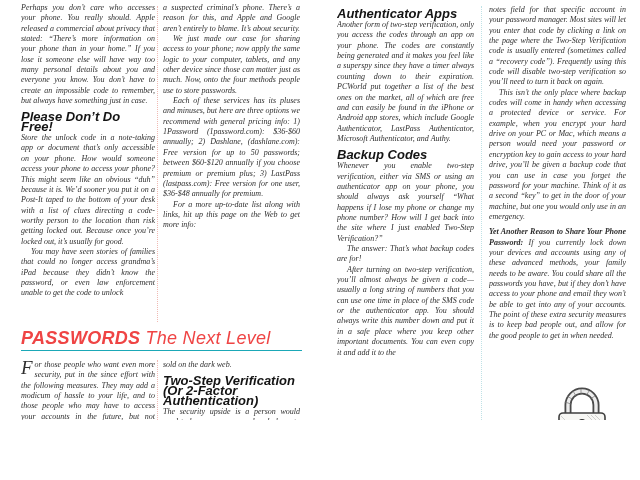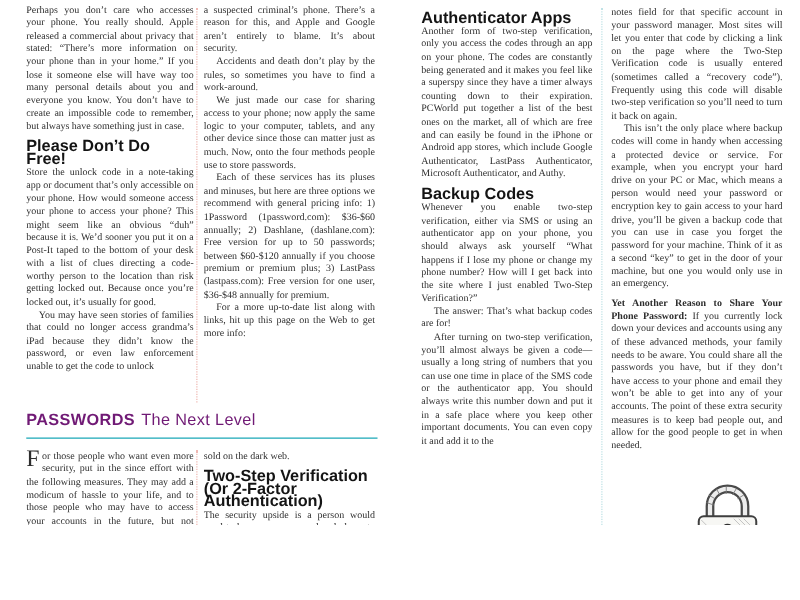--- a/index.html
+++ b/index.html
@@ -1,28 +1,28 @@
 <!DOCTYPE html>
 <html><head>
 <meta charset="utf-8">
 <style>
   html,body{margin:0;padding:0;background:#ffffff;}
   .spread{position:relative;width:640px;height:420px;background:#ffffff;overflow:hidden;
-          font-family:"Liberation Serif",serif;color:#2e2e2e;}
+          font-family:"Liberation Serif",serif;color:#2e2e2e;font-style:italic;}
   .col{position:absolute;text-align:justify;font-size:8px;line-height:10.35px;overflow:hidden;}
   .col p{margin:0;text-indent:10px;}
   .col p.noindent{text-indent:0;}
   .col p.gap{margin-top:5px;}
   .subhead{font-family:"Liberation Sans",sans-serif;font-weight:bold;font-size:13px;
            line-height:9.6px;color:#141414;margin:6px 0 1.5px;text-align:left;}
   .bold-serif{font-weight:bold;}
   .divider{position:absolute;width:0;border-left:1px dotted #bfe2e6;}
   .divider.pink{border-left-color:#f0b9b3;}
   .section-title{position:absolute;left:21px;top:328px;width:281px;
-                 font-family:"Liberation Sans",sans-serif;color:#701a75;font-size:13px;
+                 font-family:"Liberation Sans",sans-serif;color:#ef4444;font-size:18px;
                  letter-spacing:.3px;white-space:nowrap;}
   .section-title .t-bold{font-weight:bold;}
   .section-title .t-rest{font-weight:normal;margin-left:5px;}
   .section-rule{position:absolute;left:21px;top:350px;width:281px;height:0;
                 border-top:1.5px solid #1BA8B7;}
   .dropcap{float:left;font-size:19px;line-height:16px;padding-right:2px;color:#2e2e2e;}
   .footer{position:absolute;top:454px;display:flex;align-items:center;gap:5px;
           font-family:"Liberation Sans",sans-serif;}
   .footer .pagenum{font-size:17px;line-height:17px;color:#98a1a8;font-weight:400;}
   .footer .sq{font-size:4.5px;color:#6b7177;line-height:4.5px;}
@@ -40,21 +40,20 @@
     <p class="noindent">Perhaps you don’t care who accesses your phone. You really should. Apple released a commercial about privacy that stated: “There’s more information on your phone than in your home.” If you lose it someone else will have way too many personal details about you and everyone you know. You don’t have to create an impossible code to remember, but always have something just in case.</p>
     <div class="subhead">Please Don’t Do Free!</div>
     <p class="noindent">Store the unlock code in a note-taking app or document that’s only accessible on your phone. How would someone access your phone to access your phone? This might seem like an obvious “duh” because it is. We’d sooner you put it on a Post-It taped to the bottom of your desk with a list of clues directing a code-worthy person to the location than risk getting locked out. Because once you’re locked out, it’s usually for good.</p>
     <p>You may have seen stories of families that could no longer access grandma’s iPad because they didn’t know the password, or even law enforcement unable to get the code to unlock</p>
   </div>
 
   <div class="divider pink" style="left:157px;top:6px;height:316px;"></div>
 
   <div class="col" style="left:163px;top:3px;width:137px;height:324px;">
     <p class="noindent">a suspected criminal’s phone. There’s a reason for this, and Apple and Google aren’t entirely to blame. It’s about security.</p>
-    <p>Accidents and death don’t play by the rules, so sometimes you have to find a work-around.</p>
     <p>We just made our case for sharing access to your phone; now apply the same logic to your computer, tablets, and any other device since those can matter just as much. Now, onto the four methods people use to store passwords.</p>
     <p>Each of these services has its pluses and minuses, but here are three options we recommend with general pricing info: 1) 1Password (1password.com): $36-$60 annually; 2) Dashlane, (dashlane.com): Free version for up to 50 passwords; between $60-$120 annually if you choose premium or premium plus; 3) LastPass (lastpass.com): Free version for one user, $36-$48 annually for premium.</p>
     <p>For a more up-to-date list along with links, hit up this page on the Web to get more info:</p>
   </div>
 
   <div class="section-title">
     <span class="t-bold">PASSWORDS</span><span class="t-rest">The Next Level</span>
   </div>
   <div class="section-rule"></div>
 

